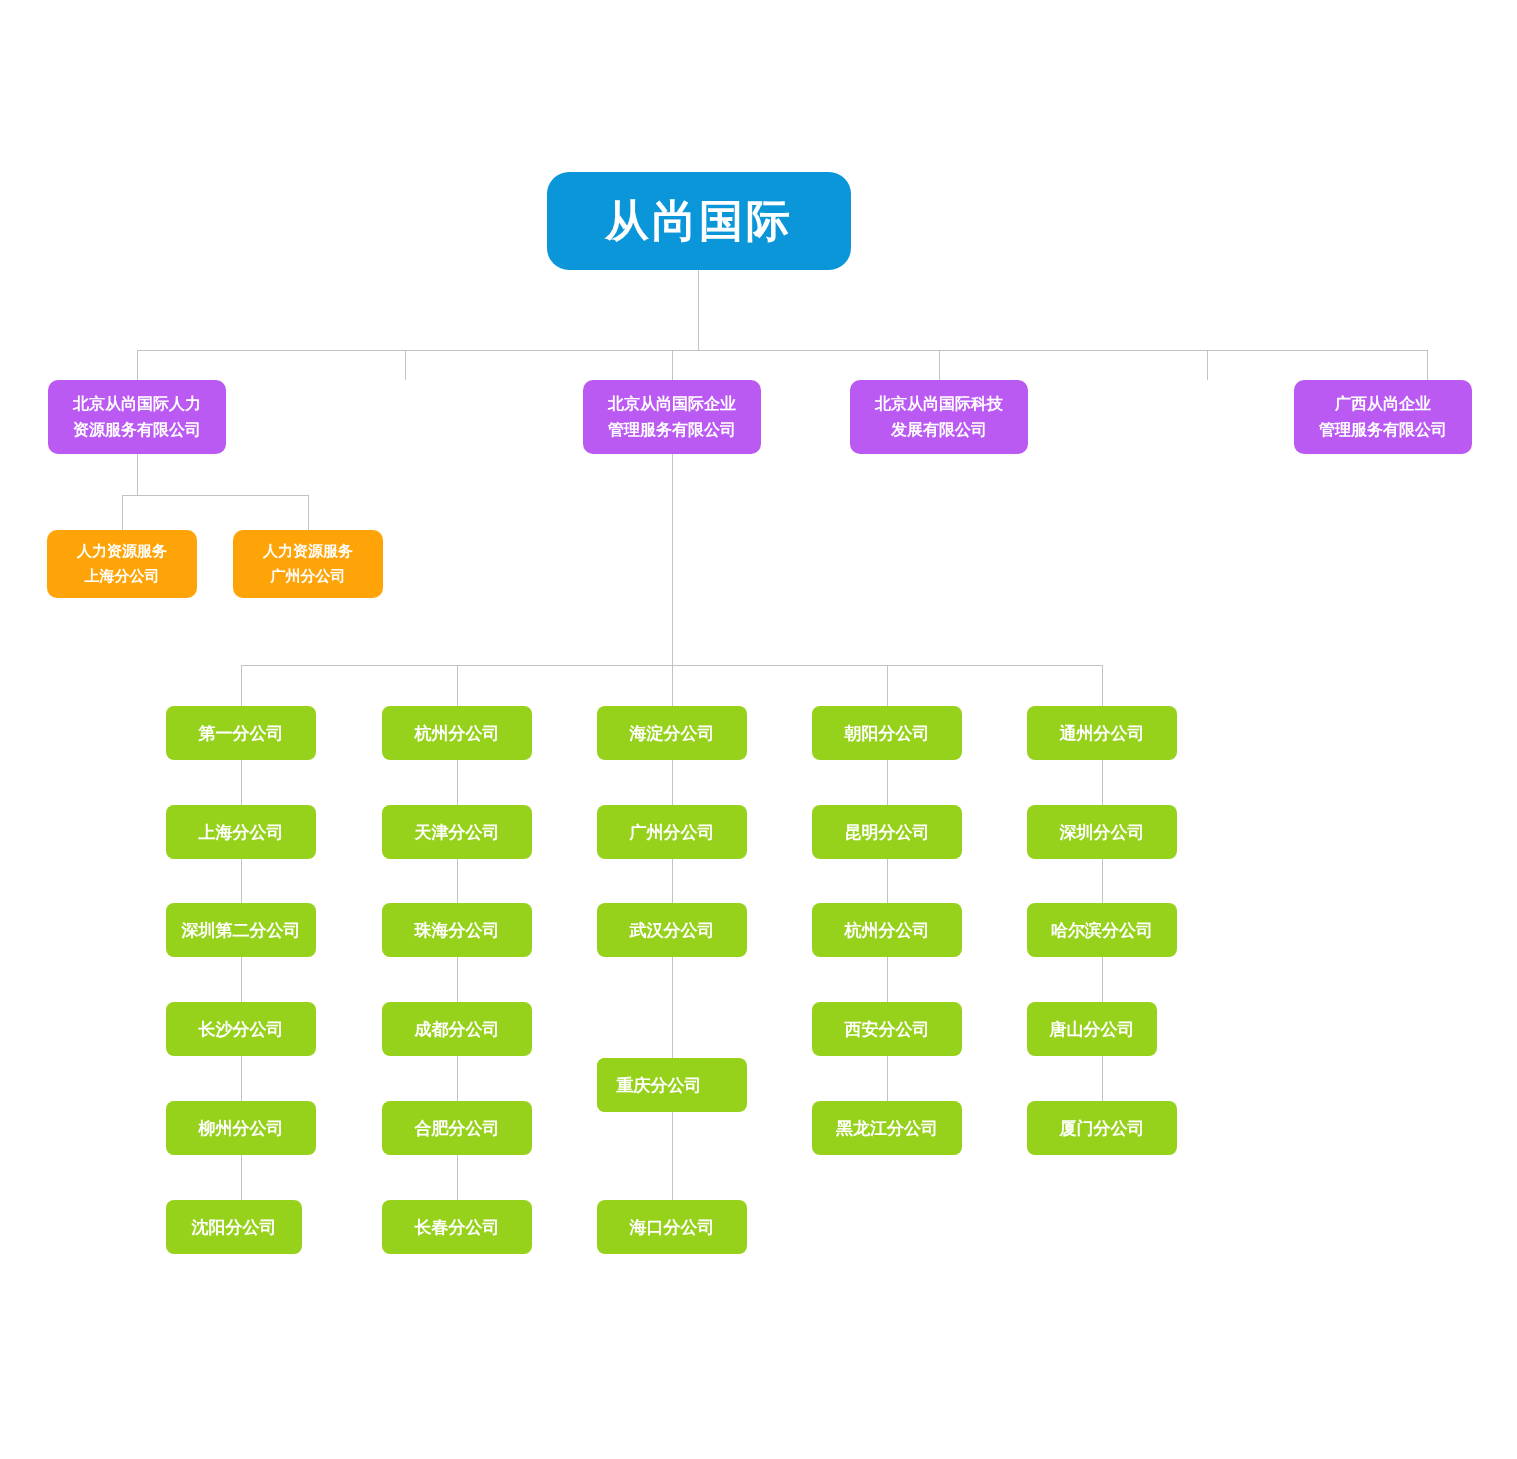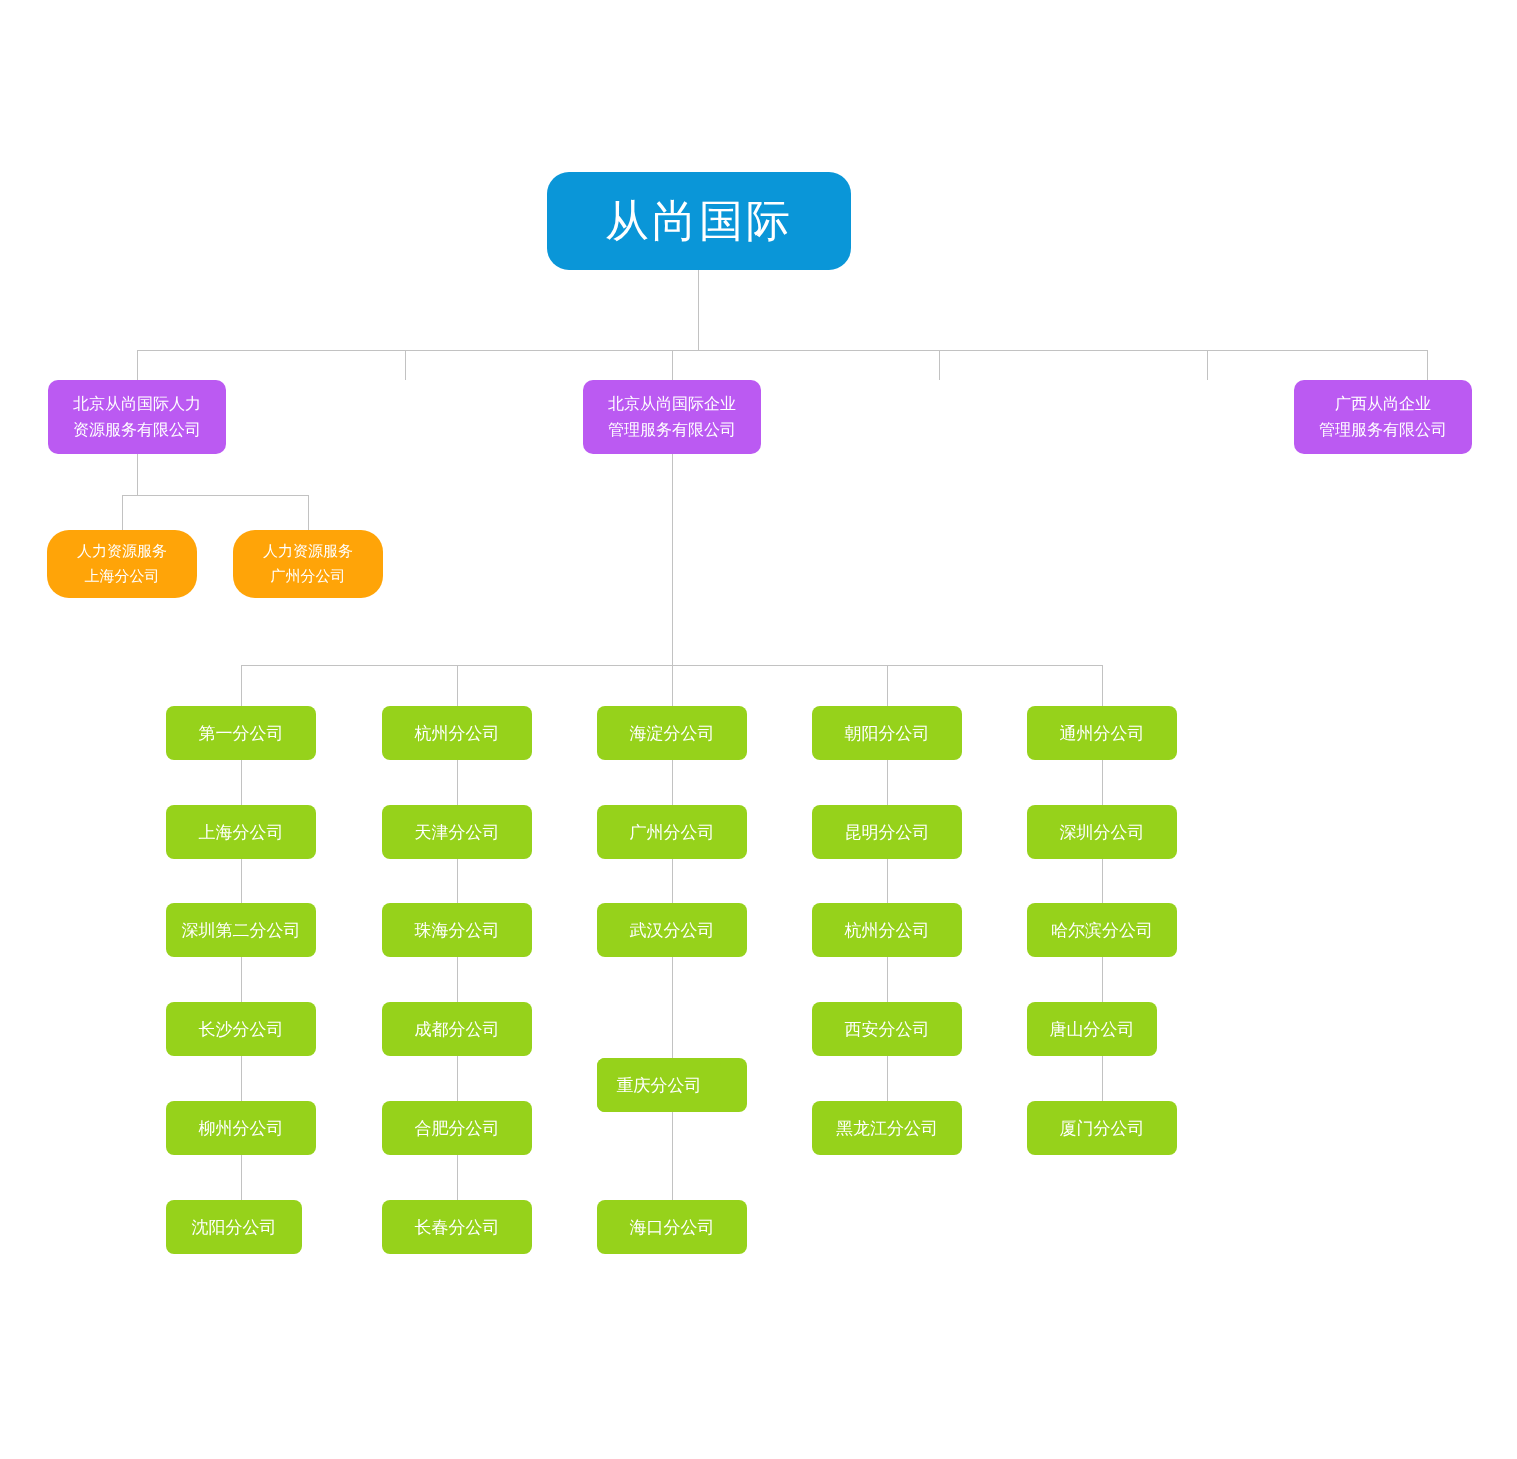--- a/index.html
+++ b/index.html
@@ -5,26 +5,26 @@
   html,body{margin:0;padding:0;background:#ffffff;}
   .canvas{
     position:relative;width:1517px;height:1459px;background:#ffffff;
     font-family:"Liberation Sans","DejaVu Sans",sans-serif;overflow:hidden;
   }
   .line{position:absolute;background:#c2c2c2;z-index:0;}
   .v{width:1px;}
   .h{height:1px;}
   .node{
     position:absolute;z-index:1;display:flex;align-items:center;justify-content:center;
-    color:#ffffff;font-weight:normal;box-sizing:border-box;
+    color:#ffffff;font-weight:bold;box-sizing:border-box;
   }
   .lbl{white-space:pre-line;text-align:center;}
   .root{background:#0a96d8;border-radius:22px;font-size:44px;letter-spacing:3px;}
   .purple{background:#bb5af2;border-radius:10px;font-size:16px;line-height:1.6;}
-  .orange{background:#ffa408;border-radius:22px;font-size:15px;line-height:1.65;}
+  .orange{background:#ffa408;border-radius:10px;font-size:15px;line-height:1.65;}
   .green{background:#96d21b;border-radius:8px;font-size:17px;}
 </style>
 </head>
 <body>
 
 <div class="canvas">
 
   <div class="line v" style="left:698px;top:270px;height:80px"></div>
   <div class="line h" style="left:137px;top:350px;width:1291px"></div>
   <div class="line v" style="left:137px;top:350px;height:30px"></div>
@@ -50,20 +50,24 @@
     <span class="lbl">从尚国际</span>
   </div>
 
   <div class="node purple" style="left:48px;top:380px;width:178px;height:74px">
     <span class="lbl">北京从尚国际人力
 资源服务有限公司</span>
   </div>
   <div class="node purple" style="left:583px;top:380px;width:178px;height:74px">
     <span class="lbl">北京从尚国际企业
 管理服务有限公司</span>
+  </div>
+  <div class="node purple" style="left:850px;top:380px;width:178px;height:74px">
+    <span class="lbl">北京从尚国际科技
+发展有限公司</span>
   </div>
   <div class="node purple" style="left:1294px;top:380px;width:178px;height:74px">
     <span class="lbl">广西从尚企业
 管理服务有限公司</span>
   </div>
 
   <div class="node orange" style="left:47px;top:530px;width:150px;height:68px">
     <span class="lbl">人力资源服务
 上海分公司</span>
   </div>

